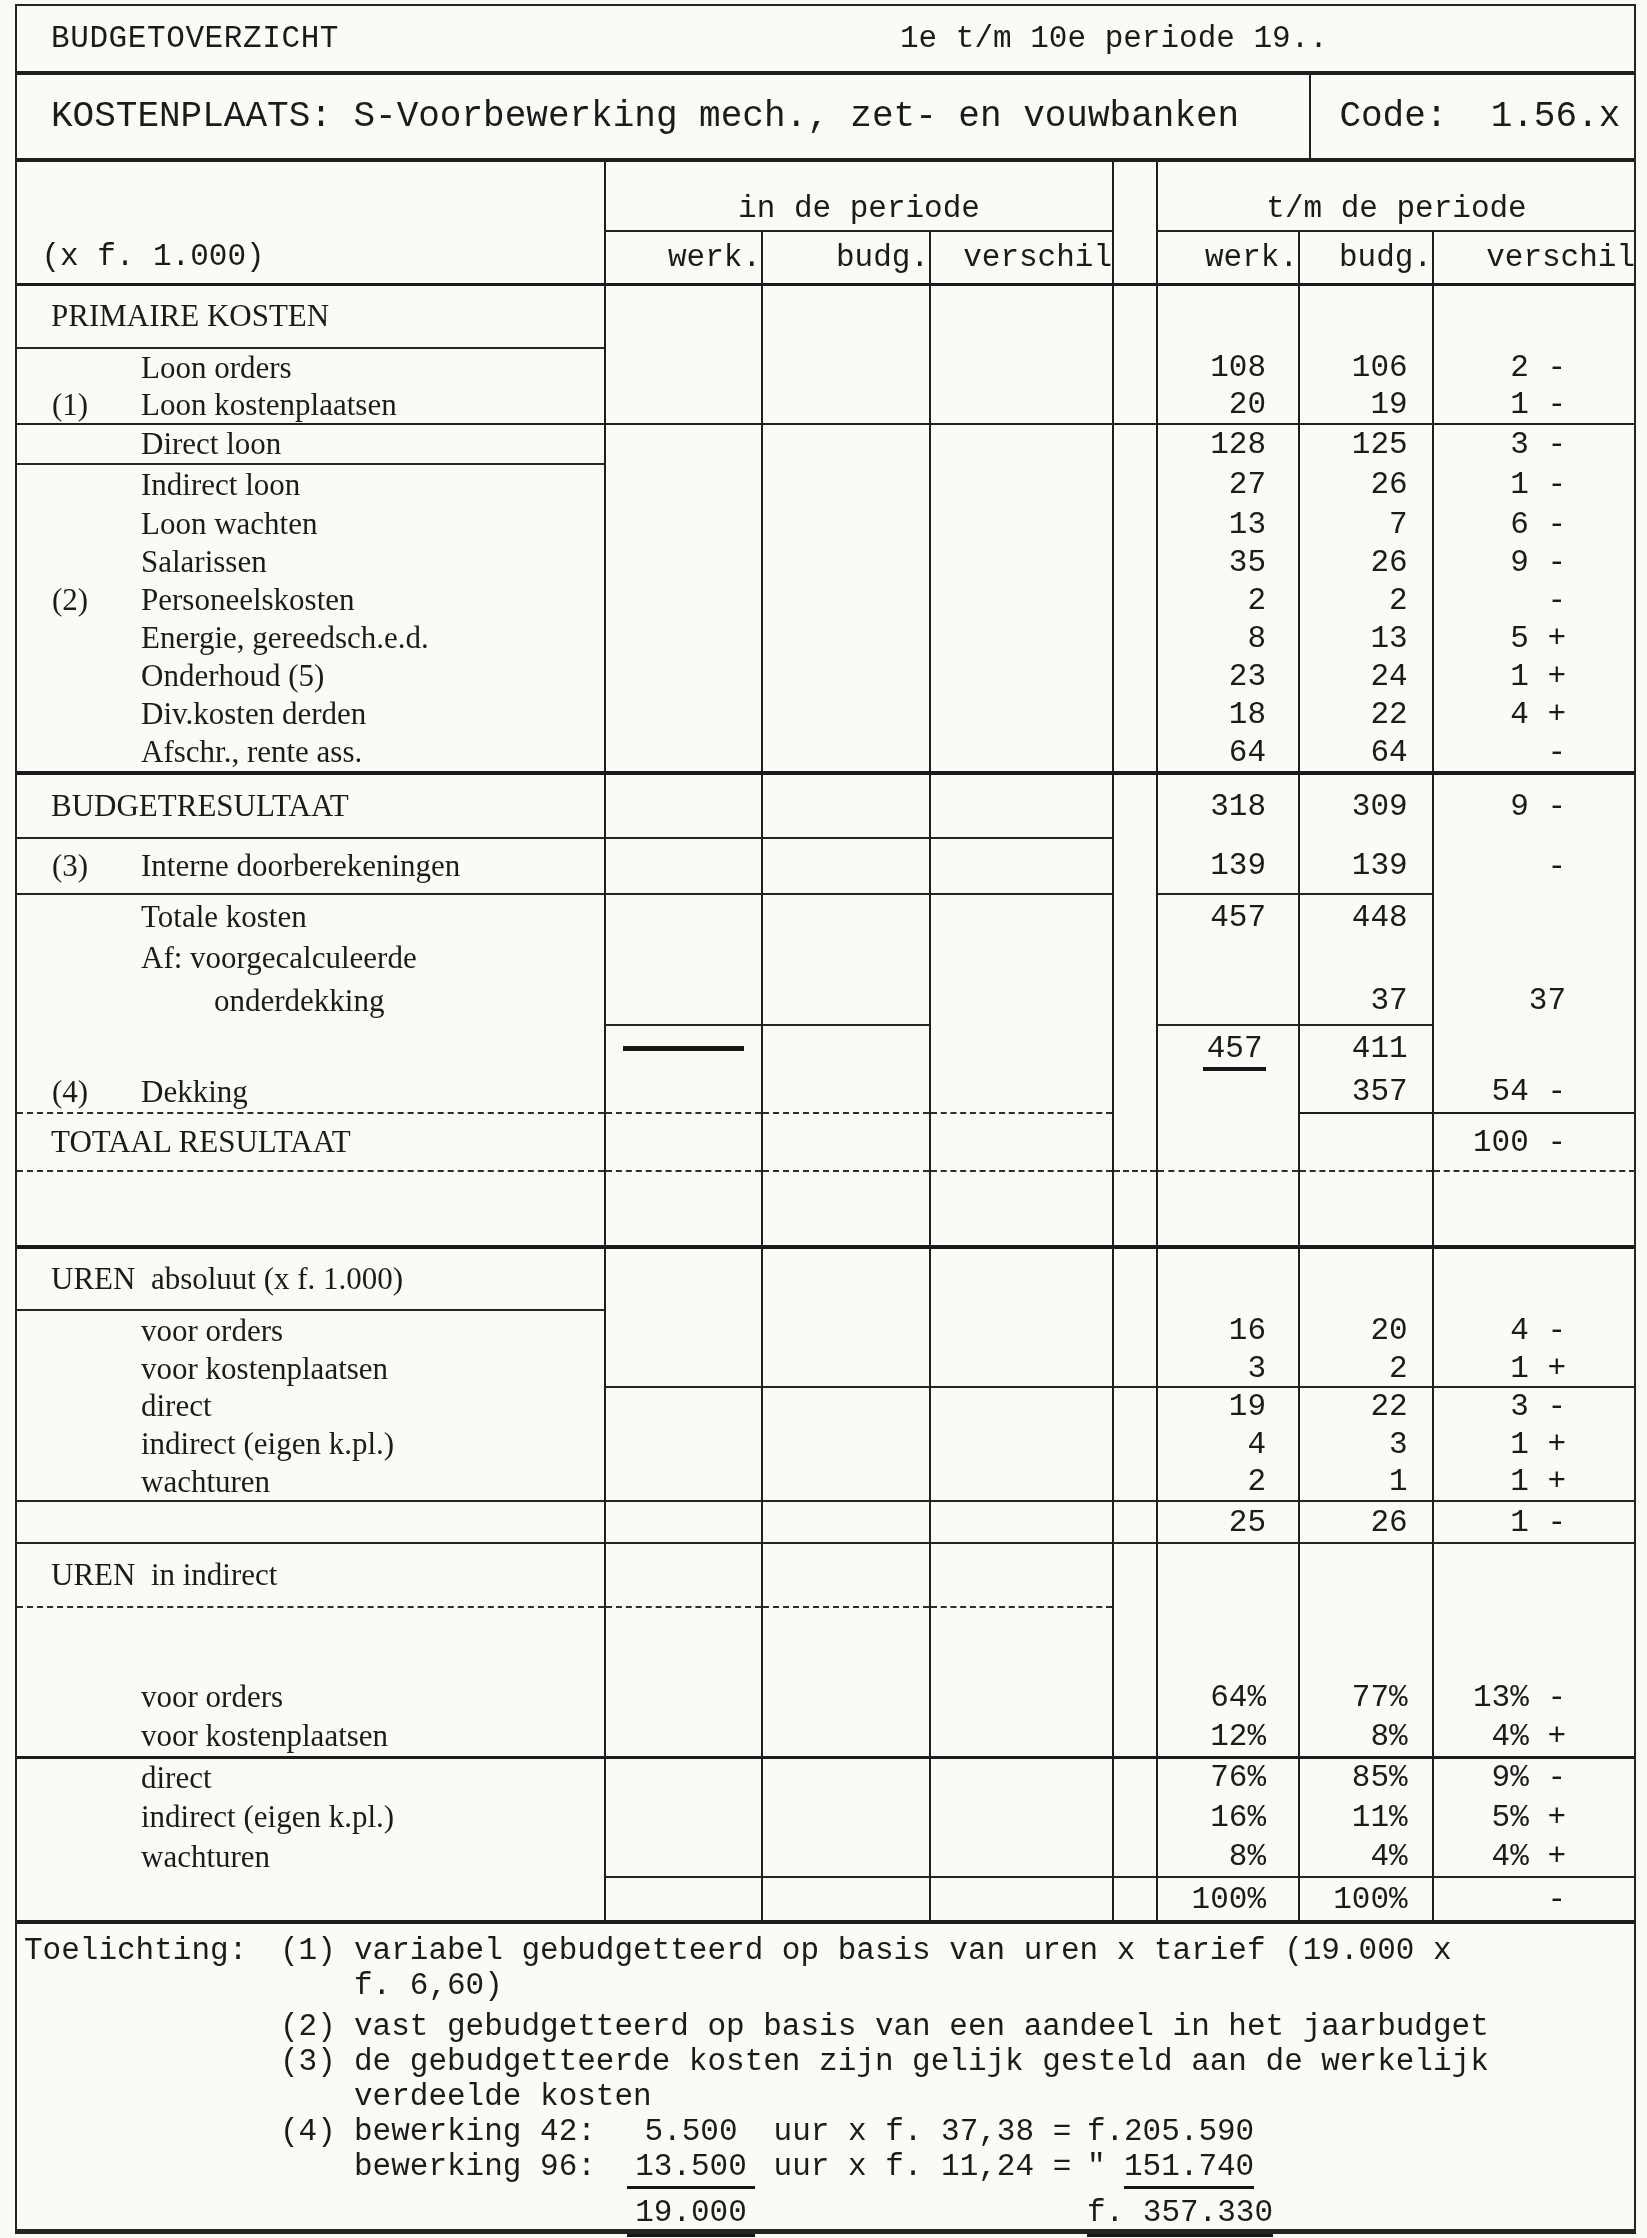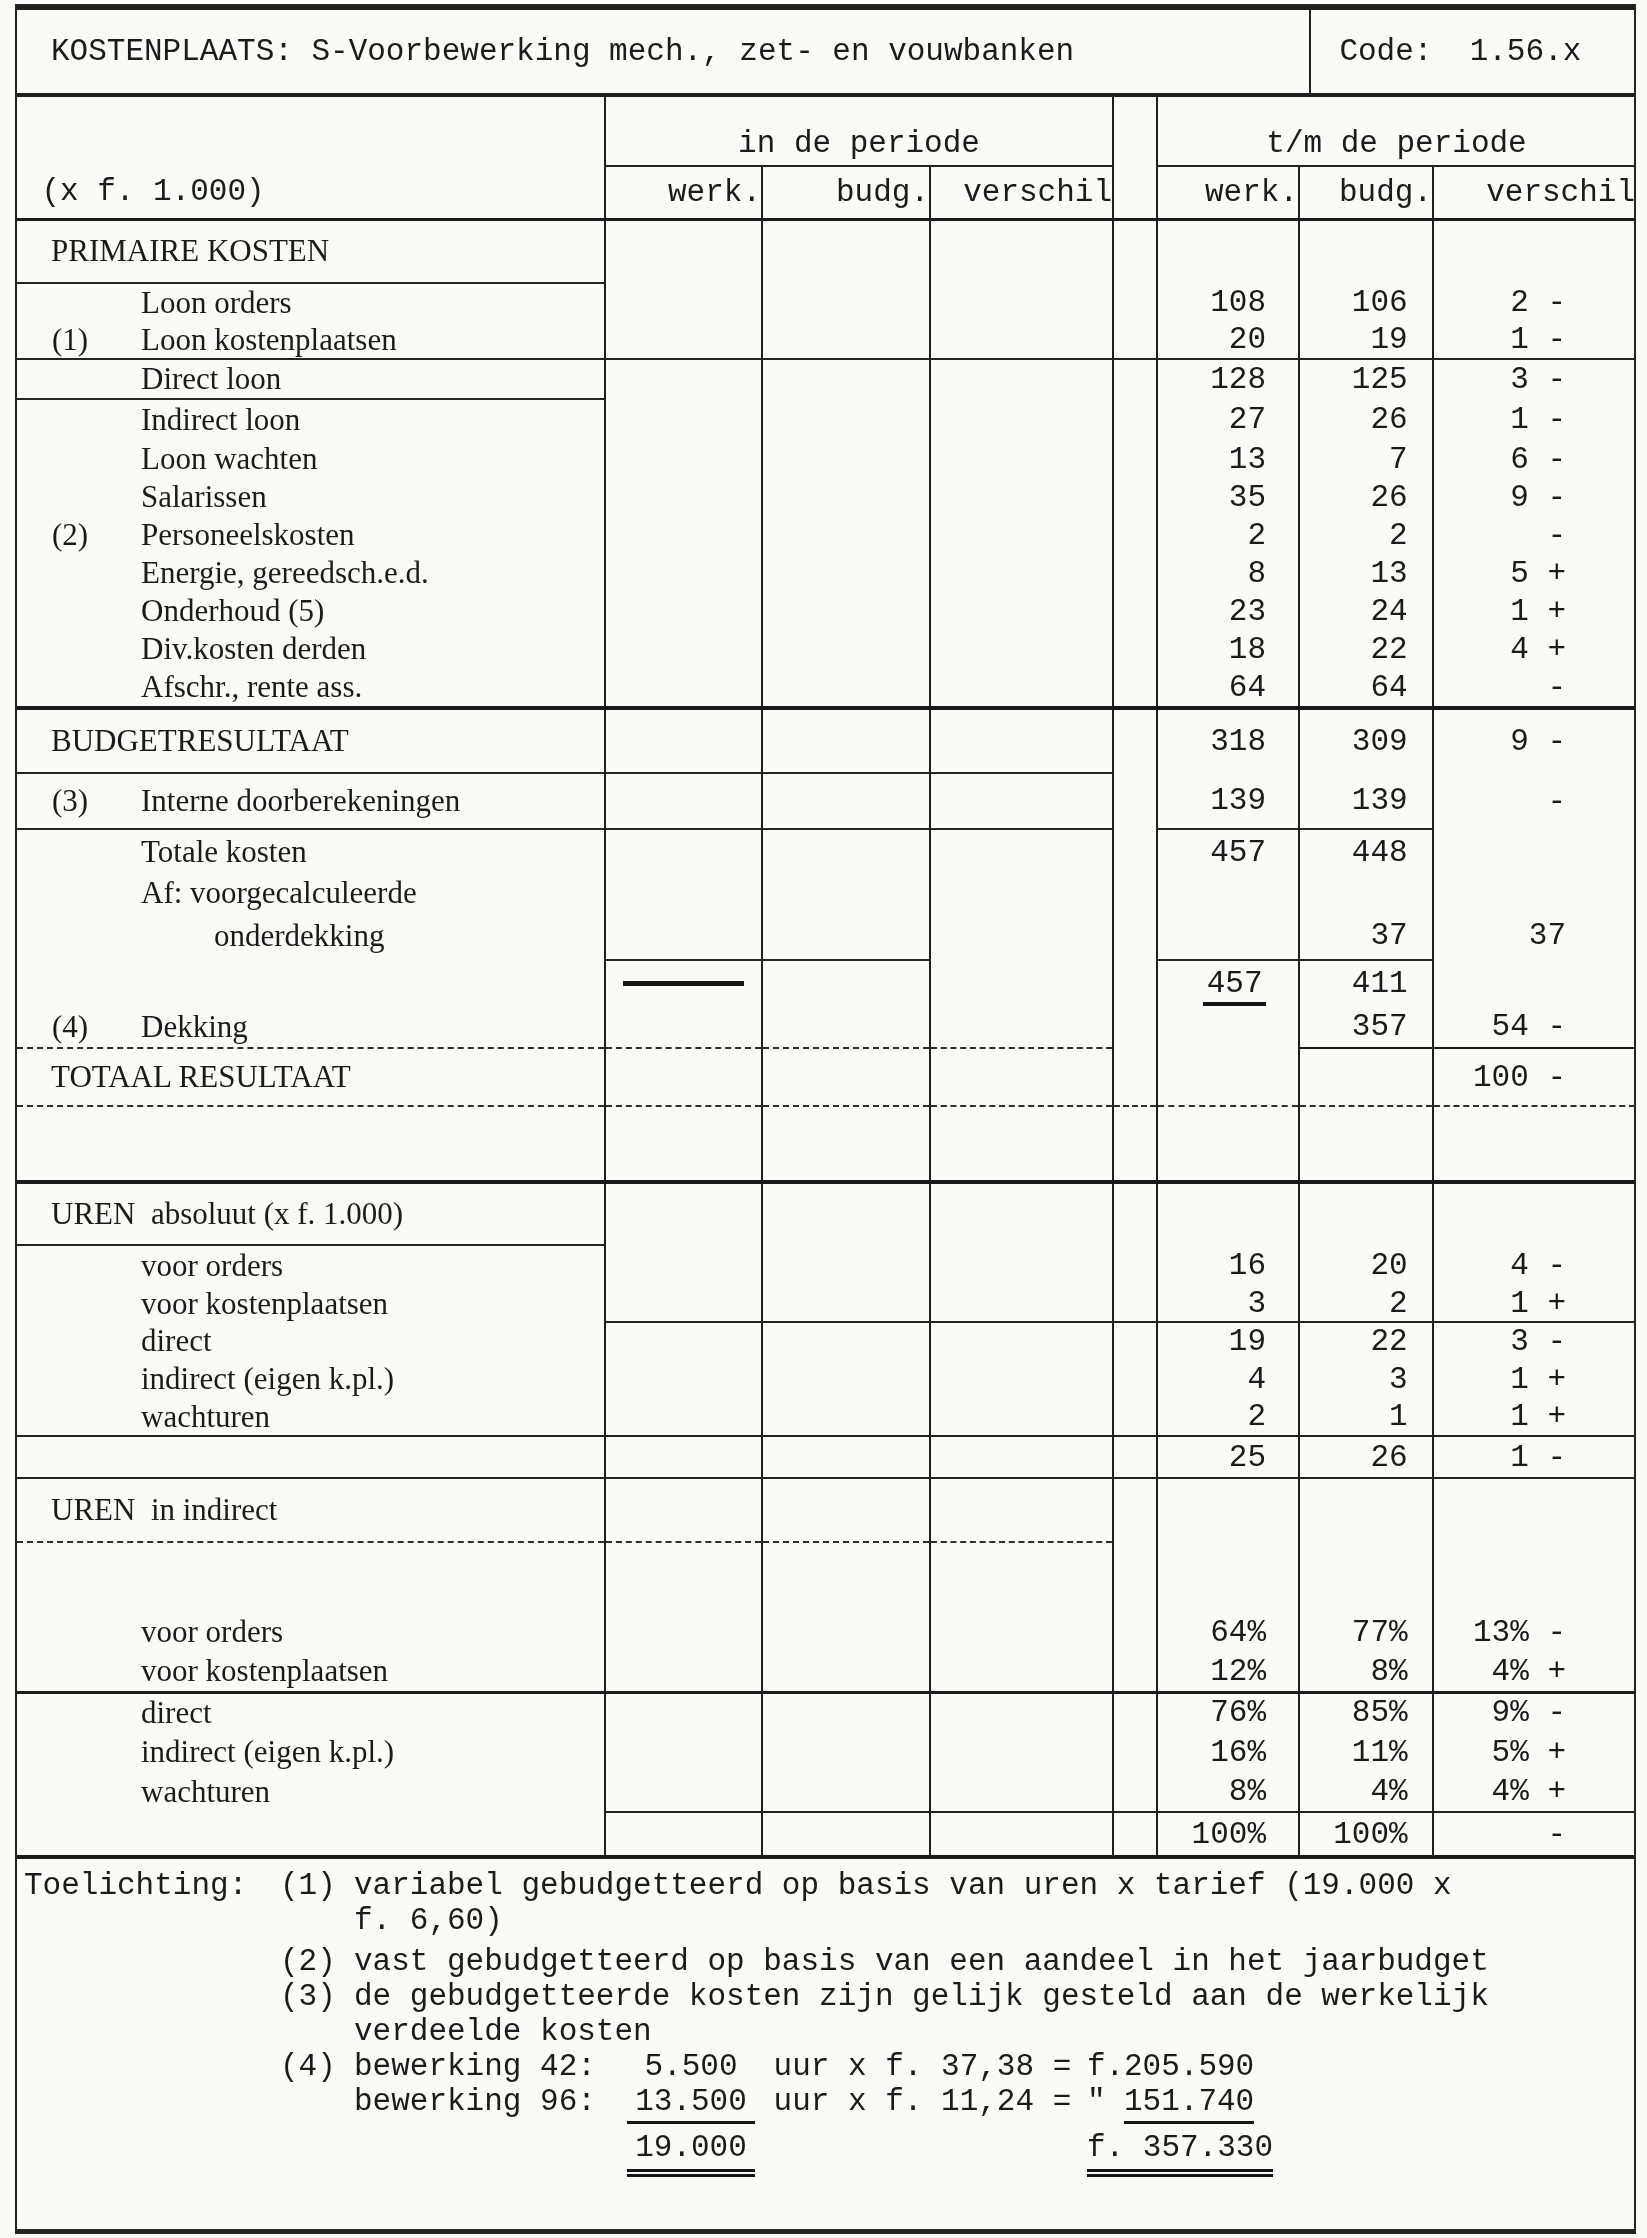--- a/index.html
+++ b/index.html
@@ -14,21 +14,21 @@
   .outer{
     position:absolute;left:15px;top:3.5px;right:11.6px;bottom:4.6px;
     border:2.9px solid #242424;
     border-bottom-width:5.2px;
   }
   
   .title-row{height:65px;display:flex;align-items:center;font-size:31px;white-space:pre;}
   .title-row .doc-title{padding-left:34px;letter-spacing:0.6px;}
   .title-row .doc-period{position:absolute;left:883px;}
   .hr-thick{height:0;border-top:4.1px solid #1f1f1f;}
-  .kp-row{height:83px;display:flex;align-items:stretch;font-size:31px;}
+  .kp-row{height:83px;display:flex;align-items:stretch;font-size:36px;}
   .kp-left{flex:1;display:flex;align-items:center;padding-left:34px;white-space:pre;}
   .kp-right{width:295px;display:flex;align-items:center;border-left:2.9px solid #1f1f1f;padding-left:28px;white-space:pre;}
   
   table.budget{border-collapse:collapse;table-layout:fixed;width:1618px;font-size:31px;border-bottom:4.6px solid #1c1c1c;}
   col.w-c0{width:588px}col.w-c1{width:157px}col.w-c2{width:168px}col.w-c3{width:183px}
   col.w-c4{width:44px}col.w-c5{width:142px}col.w-c6{width:134px}col.w-c7{width:202px}
   td,th{padding:0;font-weight:normal;vertical-align:middle;overflow:visible;}
   td.c1,td.c2,td.c3,td.c4,td.c5,td.c6,td.c7,
   th.hc1,th.hc4,th.hc5,th.b1,th.b2,th.b3,th.b5,th.b6,th.b7{border-left:2.9px solid #1f1f1f;}
   
@@ -73,20 +73,24 @@
   .u{border-bottom:3.5px solid #161616;padding-bottom:2.3px;}
   .dd{border-bottom:8.1px double #161616;padding-bottom:3.5px;}
   .mt1{margin-top:5.8px;}
 </style>
 </head>
 <body>
 
 <div class="page">
   <div class="outer">
 
+    <div class="title-row">
+      <span class="doc-title">BUDGETOVERZICHT</span>
+      <span class="doc-period">1e t/m 10e periode 19..</span>
+    </div>
     <div class="hr-thick"></div>
 
     <div class="kp-row">
       <div class="kp-left"><span>KOSTENPLAATS: </span><span>S-Voorbewerking mech., zet- en vouwbanken</span></div>
       <div class="kp-right"><span>Code:  </span><span>1.56.x</span></div>
     </div>
     <div class="hr-thick"></div>
 
     <table class="budget">
       <colgroup>

